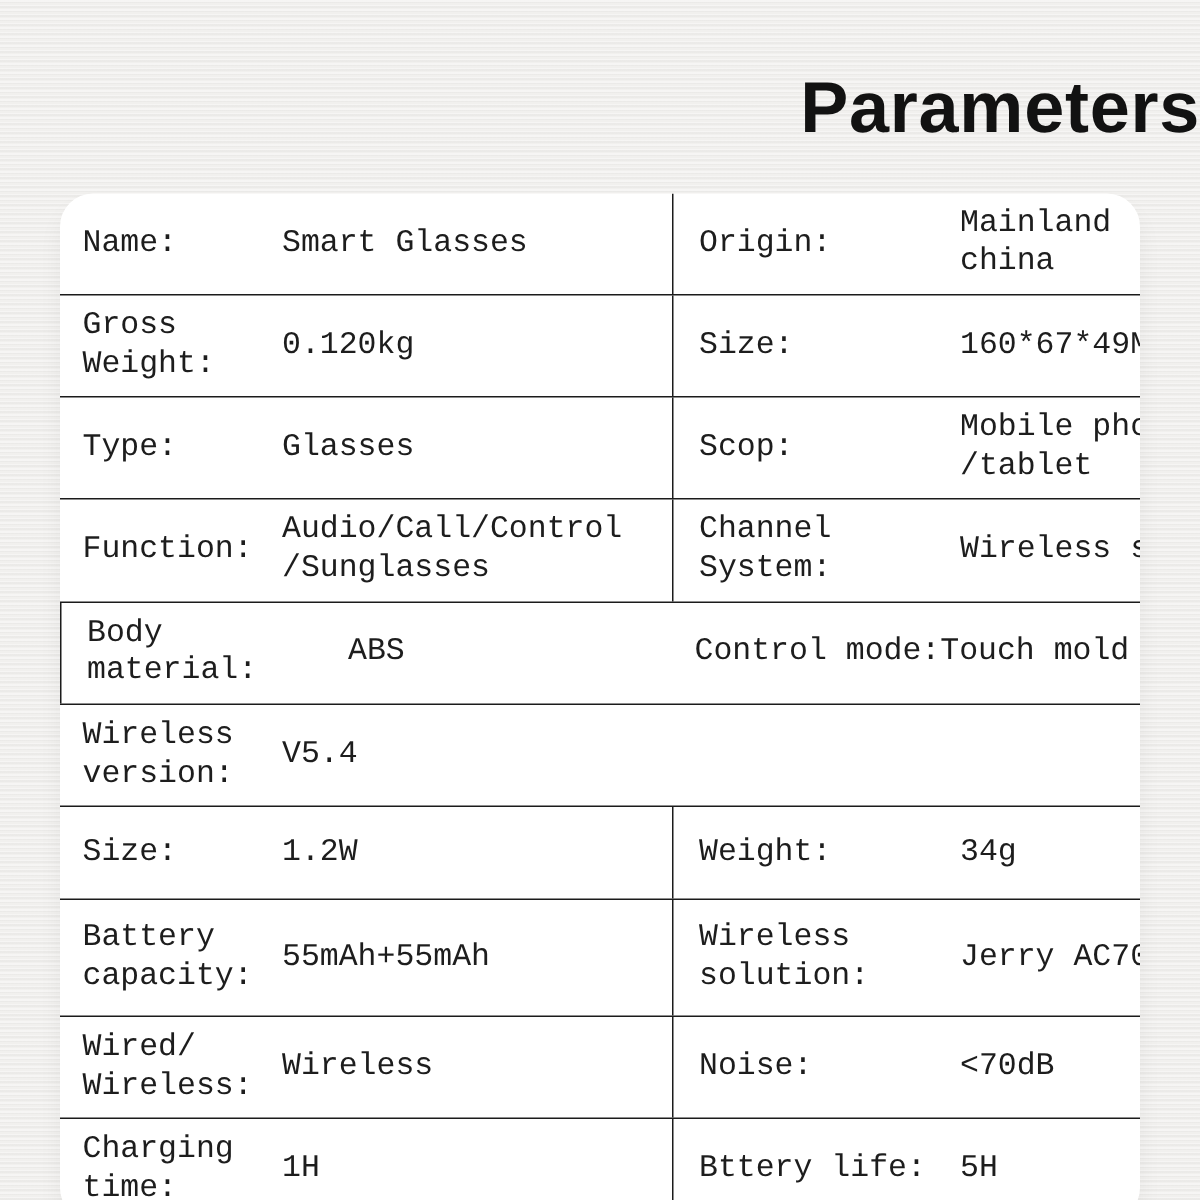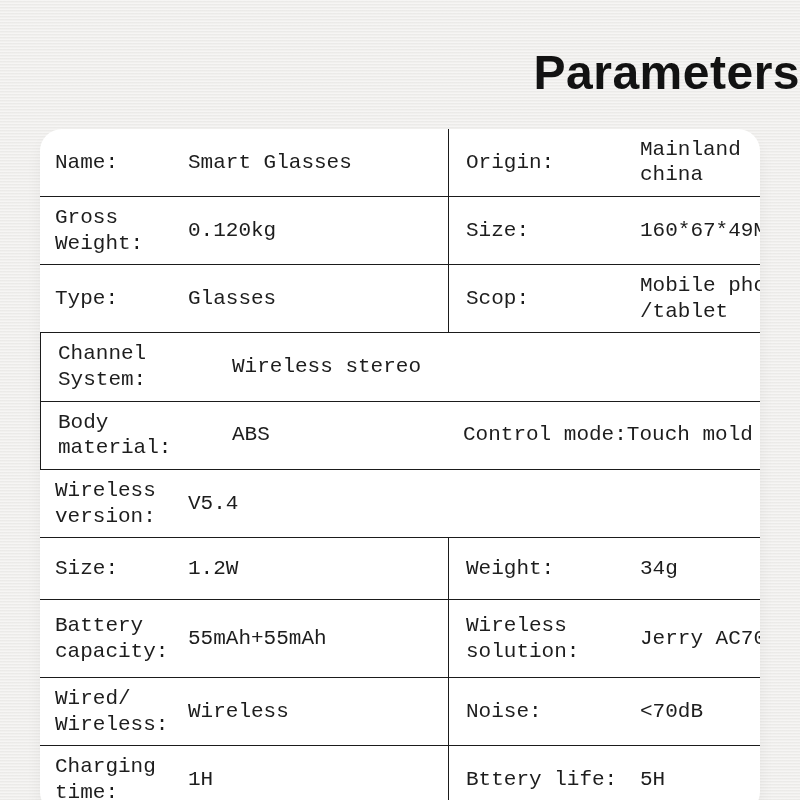--- a/index.html
+++ b/index.html
@@ -110,20 +110,25 @@
       <div class="spec-value">Glasses</div>
     </div>
     <div class="cell right">
       <div class="spec-label">Scop:</div>
       <div class="spec-value">Mobile phone
 /tablet</div>
     </div>
   </div>
 
   <div class="row">
+    <div class="cell left">
+      <div class="spec-label">Function:</div>
+      <div class="spec-value">Audio/Call/Control
+/Sunglasses</div>
+    </div>
     <div class="cell right">
       <div class="spec-label">Channel
 System:</div>
       <div class="spec-value">Wireless stereo</div>
     </div>
   </div>
 
   <div class="row">
     <div class="cell right">
       <div class="spec-label">Body

